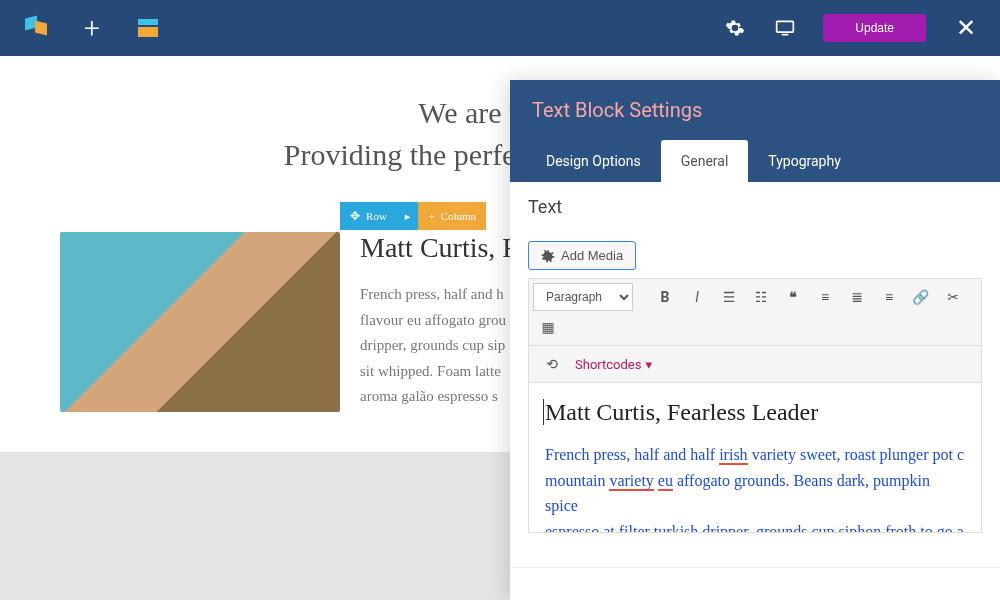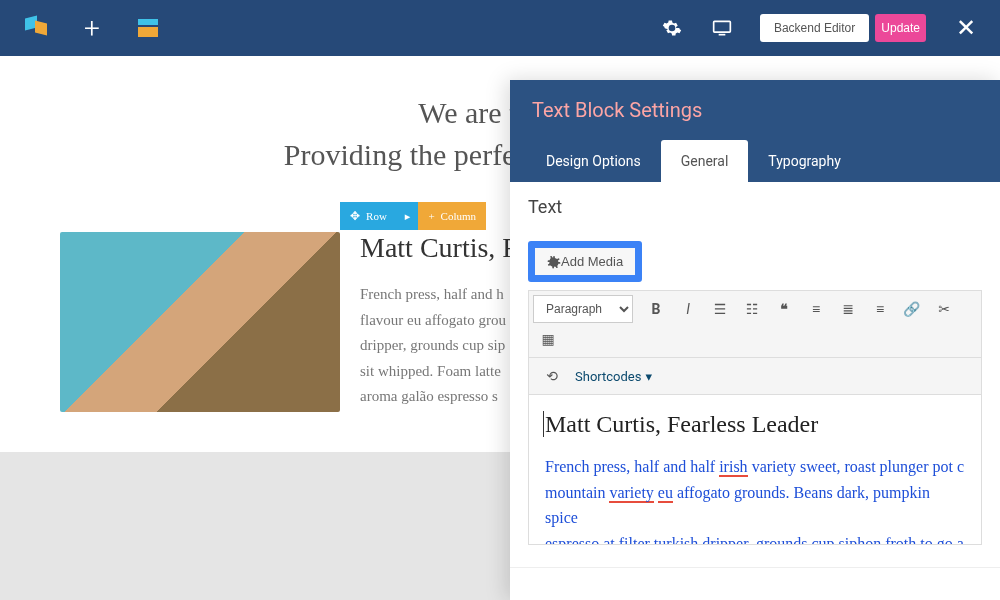--- a/index.html
+++ b/index.html
@@ -11,21 +11,21 @@
 .logo-box::before{content:"";position:absolute;width:12px;height:12px;background:#3fc2e8;top:0;left:0;transform:skewY(-15deg)}
 .logo-box::after{content:"";position:absolute;width:12px;height:12px;background:#f0a838;top:5px;left:10px;transform:skewY(15deg)}
 .plus-icon{color:#fff;font-size:28px;font-weight:300}
 .tmpl-icon{display:flex;flex-direction:column;gap:2px}
 .tmpl-icon span:first-child{width:20px;height:6px;background:#3fc2e8}
 .tmpl-icon span:last-child{width:20px;height:10px;background:#f0a838}
 .topbar-right{display:flex;align-items:center;gap:6px}
 .gear-icon{width:44px;height:56px;display:flex;align-items:center;justify-content:center;color:#fff;cursor:pointer}
 .device-icon{width:44px;height:56px;display:flex;align-items:center;justify-content:center;color:#fff;cursor:pointer;margin-right:10px}
 .btn-backend{background:#fff;color:#555;border:none;padding:7px 14px;border-radius:3px;font-size:12px;cursor:pointer}
-.btn-update{background:#ec4899;color:#fff;border:none;padding:7px 6px;border-radius:3px;font-size:12px;cursor:pointer}
+.btn-update{background:#a21caf;color:#fff;border:none;padding:7px 32px;border-radius:3px;font-size:12px;cursor:pointer}
 .close-x{color:#fff;font-size:24px;width:44px;text-align:center;cursor:pointer;margin-left:12px}
 .canvas{background:#fff;padding:40px 60px;font-family:Georgia,serif}
 .hero-line{text-align:center;font-size:30px;color:#555;font-weight:400;margin-bottom:8px}
 .content-row{display:flex;margin-top:60px;gap:20px;position:relative}
 .img-ph{width:280px;height:180px;background:linear-gradient(135deg,#5db8c8 0%,#5db8c8 40%,#d4a57a 40%,#d4a57a 60%,#8b6f47 60%);border-radius:2px;flex-shrink:0}
 .text-col{flex:1}
 .row-controls{position:absolute;top:-30px;left:280px;display:flex;height:28px;font-size:11px}
 .rc-row{background:#29a8e0;color:#fff;display:flex;align-items:center;padding:0 10px;gap:6px}
 .rc-col{background:#f0a838;color:#fff;display:flex;align-items:center;padding:0 10px;gap:6px}
 .rc-arrow{background:#29a8e0;color:#fff;display:flex;align-items:center;padding:0 8px}
@@ -33,26 +33,26 @@
 .text-heading{font-size:28px;font-family:Georgia,serif;color:#333;margin-bottom:18px}
 .text-body{font-size:15px;color:#777;line-height:1.7}
 .modal{position:absolute;top:80px;left:510px;right:0;bottom:0;background:#fff;box-shadow:-4px 0 20px rgba(0,0,0,.15);display:flex;flex-direction:column}
 .modal-header{background:#2c5282;padding:18px 22px}
 .modal-title{color:#fca5a5;font-size:20px;font-weight:400}
 .modal-tabs{background:#2c5282;display:flex;padding:0 16px}
 .tab{padding:13px 20px;color:#fff;font-size:14px;cursor:pointer}
 .tab.active{background:#fff;color:#555;border-radius:3px 3px 0 0}
 .modal-body{padding:14px 18px;flex:1;overflow:hidden}
 .field-label{font-size:18px;color:#444;margin-bottom:24px}
-.add-media-btn{border:7px solid #3b82f6;background:#f7f7f7;padding:6px 12px;border-radius:3px;font-size:13px;cursor:pointer;display:inline-flex;align-items:center;gap:0;margin-bottom:8px;color:#555}
+.add-media-btn{border:1px solid #3b82f6;background:#f7f7f7;padding:6px 12px;border-radius:3px;font-size:13px;cursor:pointer;display:inline-flex;align-items:center;gap:6px;margin-bottom:8px;color:#555}
 .editor-toolbar{border:1px solid #ddd;background:#f5f5f5;display:flex;flex-wrap:wrap;align-items:center;padding:4px;gap:2px}
-.format-select{border:1px solid #ccc;background:#fff;padding:5px 8px;font-size:12px;color:#555;width:100px;margin-right:6px}
+.format-select{border:1px solid #ccc;background:#fff;padding:5px 8px;font-size:12px;color:#555;width:100px;margin-right:15px}
 .tb-icon{width:30px;height:28px;display:flex;align-items:center;justify-content:center;cursor:pointer;color:#555;font-size:14px}
 .toolbar-row2{border:1px solid #ddd;border-top:none;background:#f5f5f5;display:flex;align-items:center;padding:4px 8px;gap:8px}
-.shortcodes{font-size:13px;color:#0c4a6e;cursor:pointer;display:flex;align-items:flex-end;gap:4px}
+.shortcodes{font-size:13px;color:#be185d;cursor:pointer;display:flex;align-items:flex-end;gap:4px}
 .editor-content{border:1px solid #ddd;border-top:none;padding:16px;font-family:Liberation Serif, serif;height:150px;overflow:hidden}
 .editor-heading{font-size:24px;color:#222;margin-bottom:16px}
 .editor-text{font-size:16px;color:#1d4ed8;line-height:1.6}
 .underlined{border-bottom:2px solid #e74c3c}
 .modal-footer{padding:16px 18px;display:flex;gap:12px;border-top:1px solid #eee}
 .btn-close{background:#b8b8b8;color:#fff;border:none;padding:12px 0;width:130px;font-size:14px;cursor:pointer;border-radius:2px}
 .btn-save{background:#2c5282;color:#fff;border:none;padding:12px 0;width:140px;font-size:14px;cursor:pointer;border-radius:2px}
 .cursor-line{border-left:1px solid #333;padding-left:1px;margin-left:-2px}
 </style>
 </head>
@@ -78,21 +78,20 @@
       <svg width="20" height="20" viewBox="0 0 24 24" fill="#fff">
           <path d="M12 8a4 4 0 100 8 4 4 0 000-8zm9 4a7 7 0 01-.1 1.2l2.1 1.6-2 3.5-2.5-1a7 7 0 01-2 1.2l-.4 2.6h-4l-.4-2.6a7 7 0 01-2-1.2l-2.5 1-2-3.5 2.1-1.6A7 7 0 013 12a7 7 0 01.1-1.2L1 9.2l2-3.5 2.5 1a7 7 0 012-1.2L8 2.9h4l.4 2.6a7 7 0 012 1.2l2.5-1 2 3.5-2.1 1.6c.1.4.2.8.2 1.2z"></path>
         </svg>
     </div>
     <div class="device-icon">
       <svg width="20" height="18" viewBox="0 0 24 20" fill="none" stroke="#fff" stroke-width="2">
           <rect x="2" y="2" width="20" height="13" rx="1"></rect>
           <line x1="8" y1="18" x2="16" y2="18"></line>
         </svg>
     </div>
-    <button class="btn-backend">Backend Editor</button>
     <button class="btn-update">Update</button>
     <div class="close-x"><span>✕</span></div>
   </div>
 </div>
 
 <div class="canvas">
   <div class="hero-line">We are the pe</div>
   <div class="hero-line">Providing the perfect balance of fun</div>
   <div class="content-row">
     <div class="row-controls">

